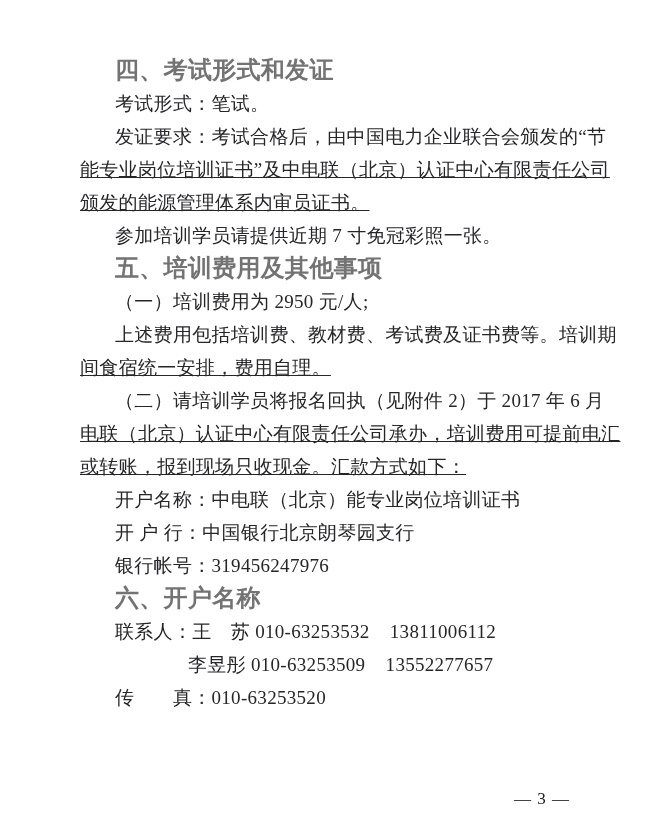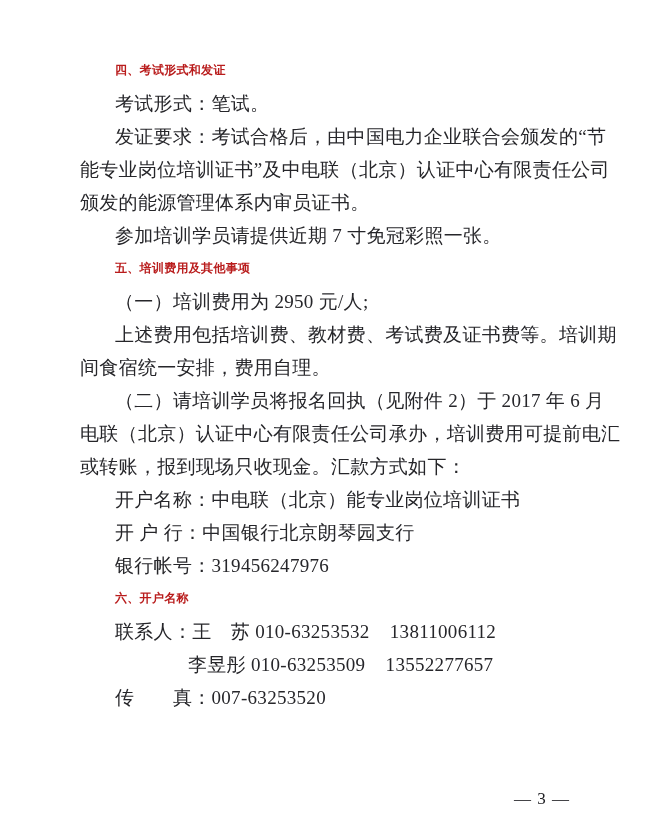--- a/index.html
+++ b/index.html
@@ -22,32 +22,33 @@
     right: 74px;
     top: 54px;
   }
   .line {
     line-height: 33px;
     font-size: 19px;
     letter-spacing: 0.3px;
     white-space: pre;
   }
   .heading {
-    font-family: Liberation Sans, sans-serif;
+    font-family: Liberation Serif, serif;
     font-weight: 700;
-    font-size: 12px;
-    color: #b91c1c;
+    font-size: 24px;
+    color: #737373;
     padding-left: 35px;
   }
   .indent {
     padding-left: 35px;
     font-family: Liberation Serif, serif;
   }
   .flush {
     padding-left: 0;
+    text-decoration: underline;
   }
   .contact-indent {
     padding-left: 108px;
   }
   .page-number {
     position: absolute;
     right: 88px;
     top: 789px;
     font-family: "Liberation Serif", "DejaVu Serif", serif;
     font-size: 17px;
@@ -73,16 +74,16 @@
     <div class="line flush">间食宿统一安排，费用自理。</div>
     <div class="line indent">（二）请培训学员将报名回执（见附件 2）于 2017 年 6 月</div>
     <div class="line flush">电联（北京）认证中心有限责任公司承办，培训费用可提前电汇</div>
     <div class="line flush">或转账，报到现场只收现金。汇款方式如下：</div>
     <div class="line indent">开户名称：中电联（北京）能专业岗位培训证书</div>
     <div class="line indent">开 户 行：中国银行北京朗琴园支行</div>
     <div class="line indent">银行帐号：319456247976</div>
     <div class="line heading">六、开户名称</div>
     <div class="line indent">联系人：王　苏 010-63253532    13811006112</div>
     <div class="line contact-indent">李昱彤 010-63253509    13552277657</div>
-    <div class="line indent">传　　真：007-63253520</div>
+    <div class="line indent">传　　真：010-63253520</div>
   </div>
   <div class="page-number">— 3 —</div>
 </div>
 
 </body></html>

